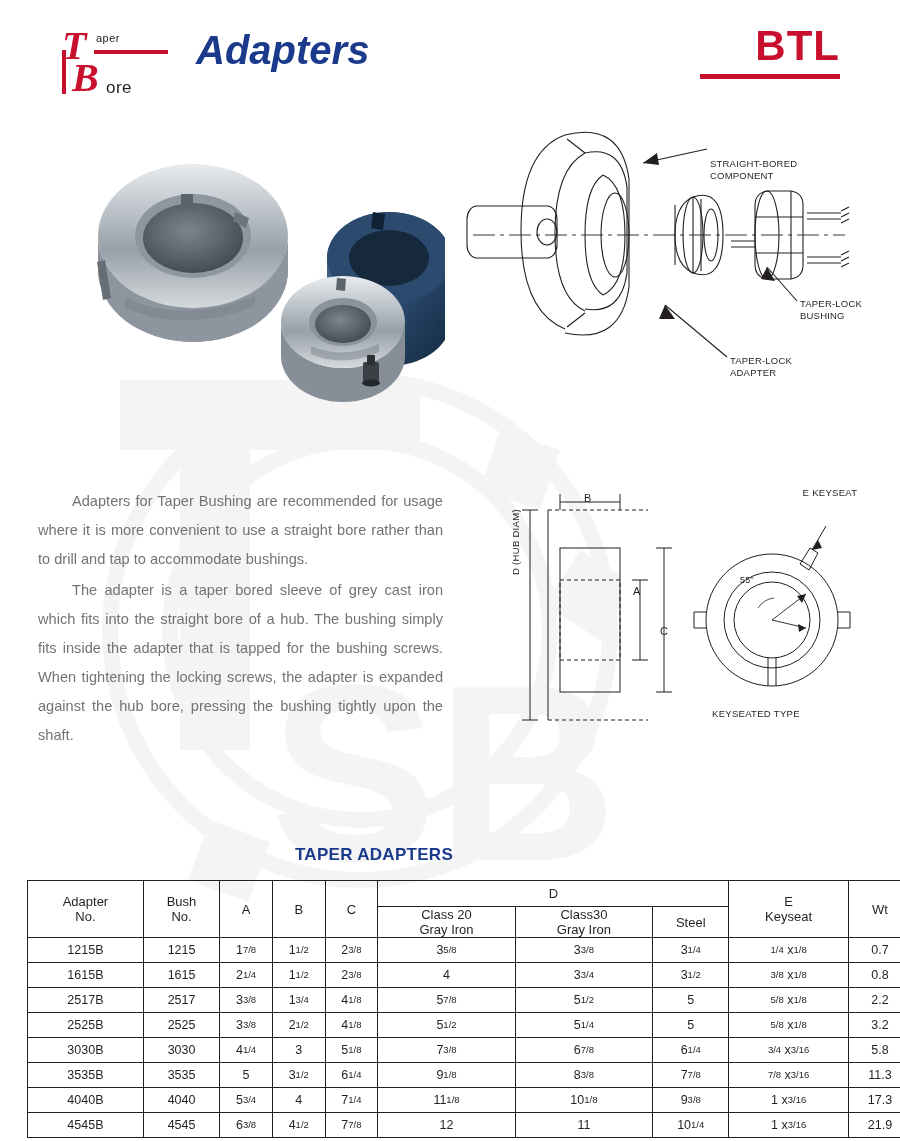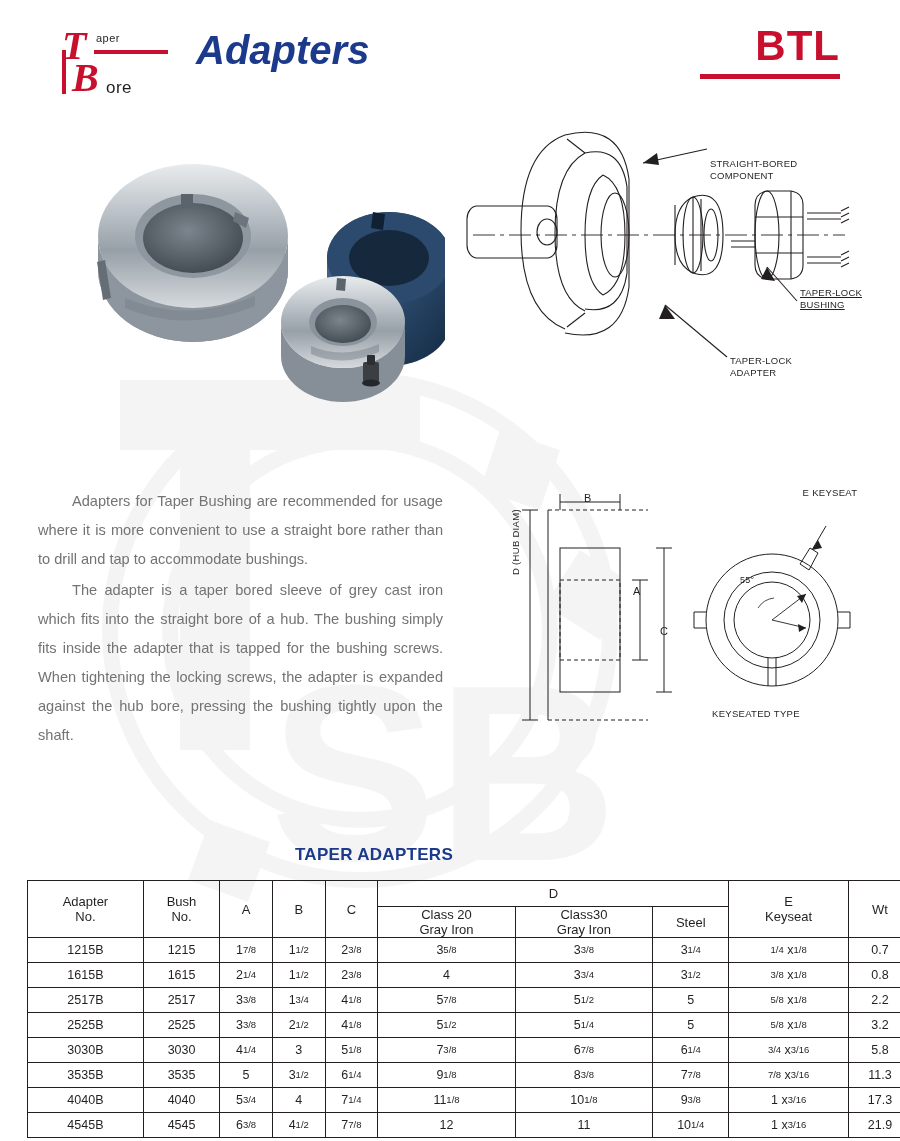--- a/index.html
+++ b/index.html
@@ -80,21 +80,21 @@
 
   
   .exploded {
     position:absolute; left:455px; top:105px; width:430px; height:300px; z-index:2;
   }
   .callout {
     position:absolute; font-size:9.5px; line-height:12px; color:#231f20;
     letter-spacing:.2px;
   }
   #callout-straight-bored { left:255px; top:33px; width:110px;margin-top:20px; }
-  #callout-taper-lock-bushing { left:345px; top:182px; width:90px;text-decoration:underline; }
+  #callout-taper-lock-bushing { left:345px; top:193px; width:90px; }
   #callout-taper-lock-adapter { left:275px; top:250px; width:90px; }
 
   
   .bodytext {
     position:absolute; left:38px; top:487px; width:405px;
     font-size:14.6px; line-height:29px; color:#737373;
     text-align: justify; z-index:2;
   }
   .bodytext p { margin:0 0 2px 0; text-indent: 34px; }
 

